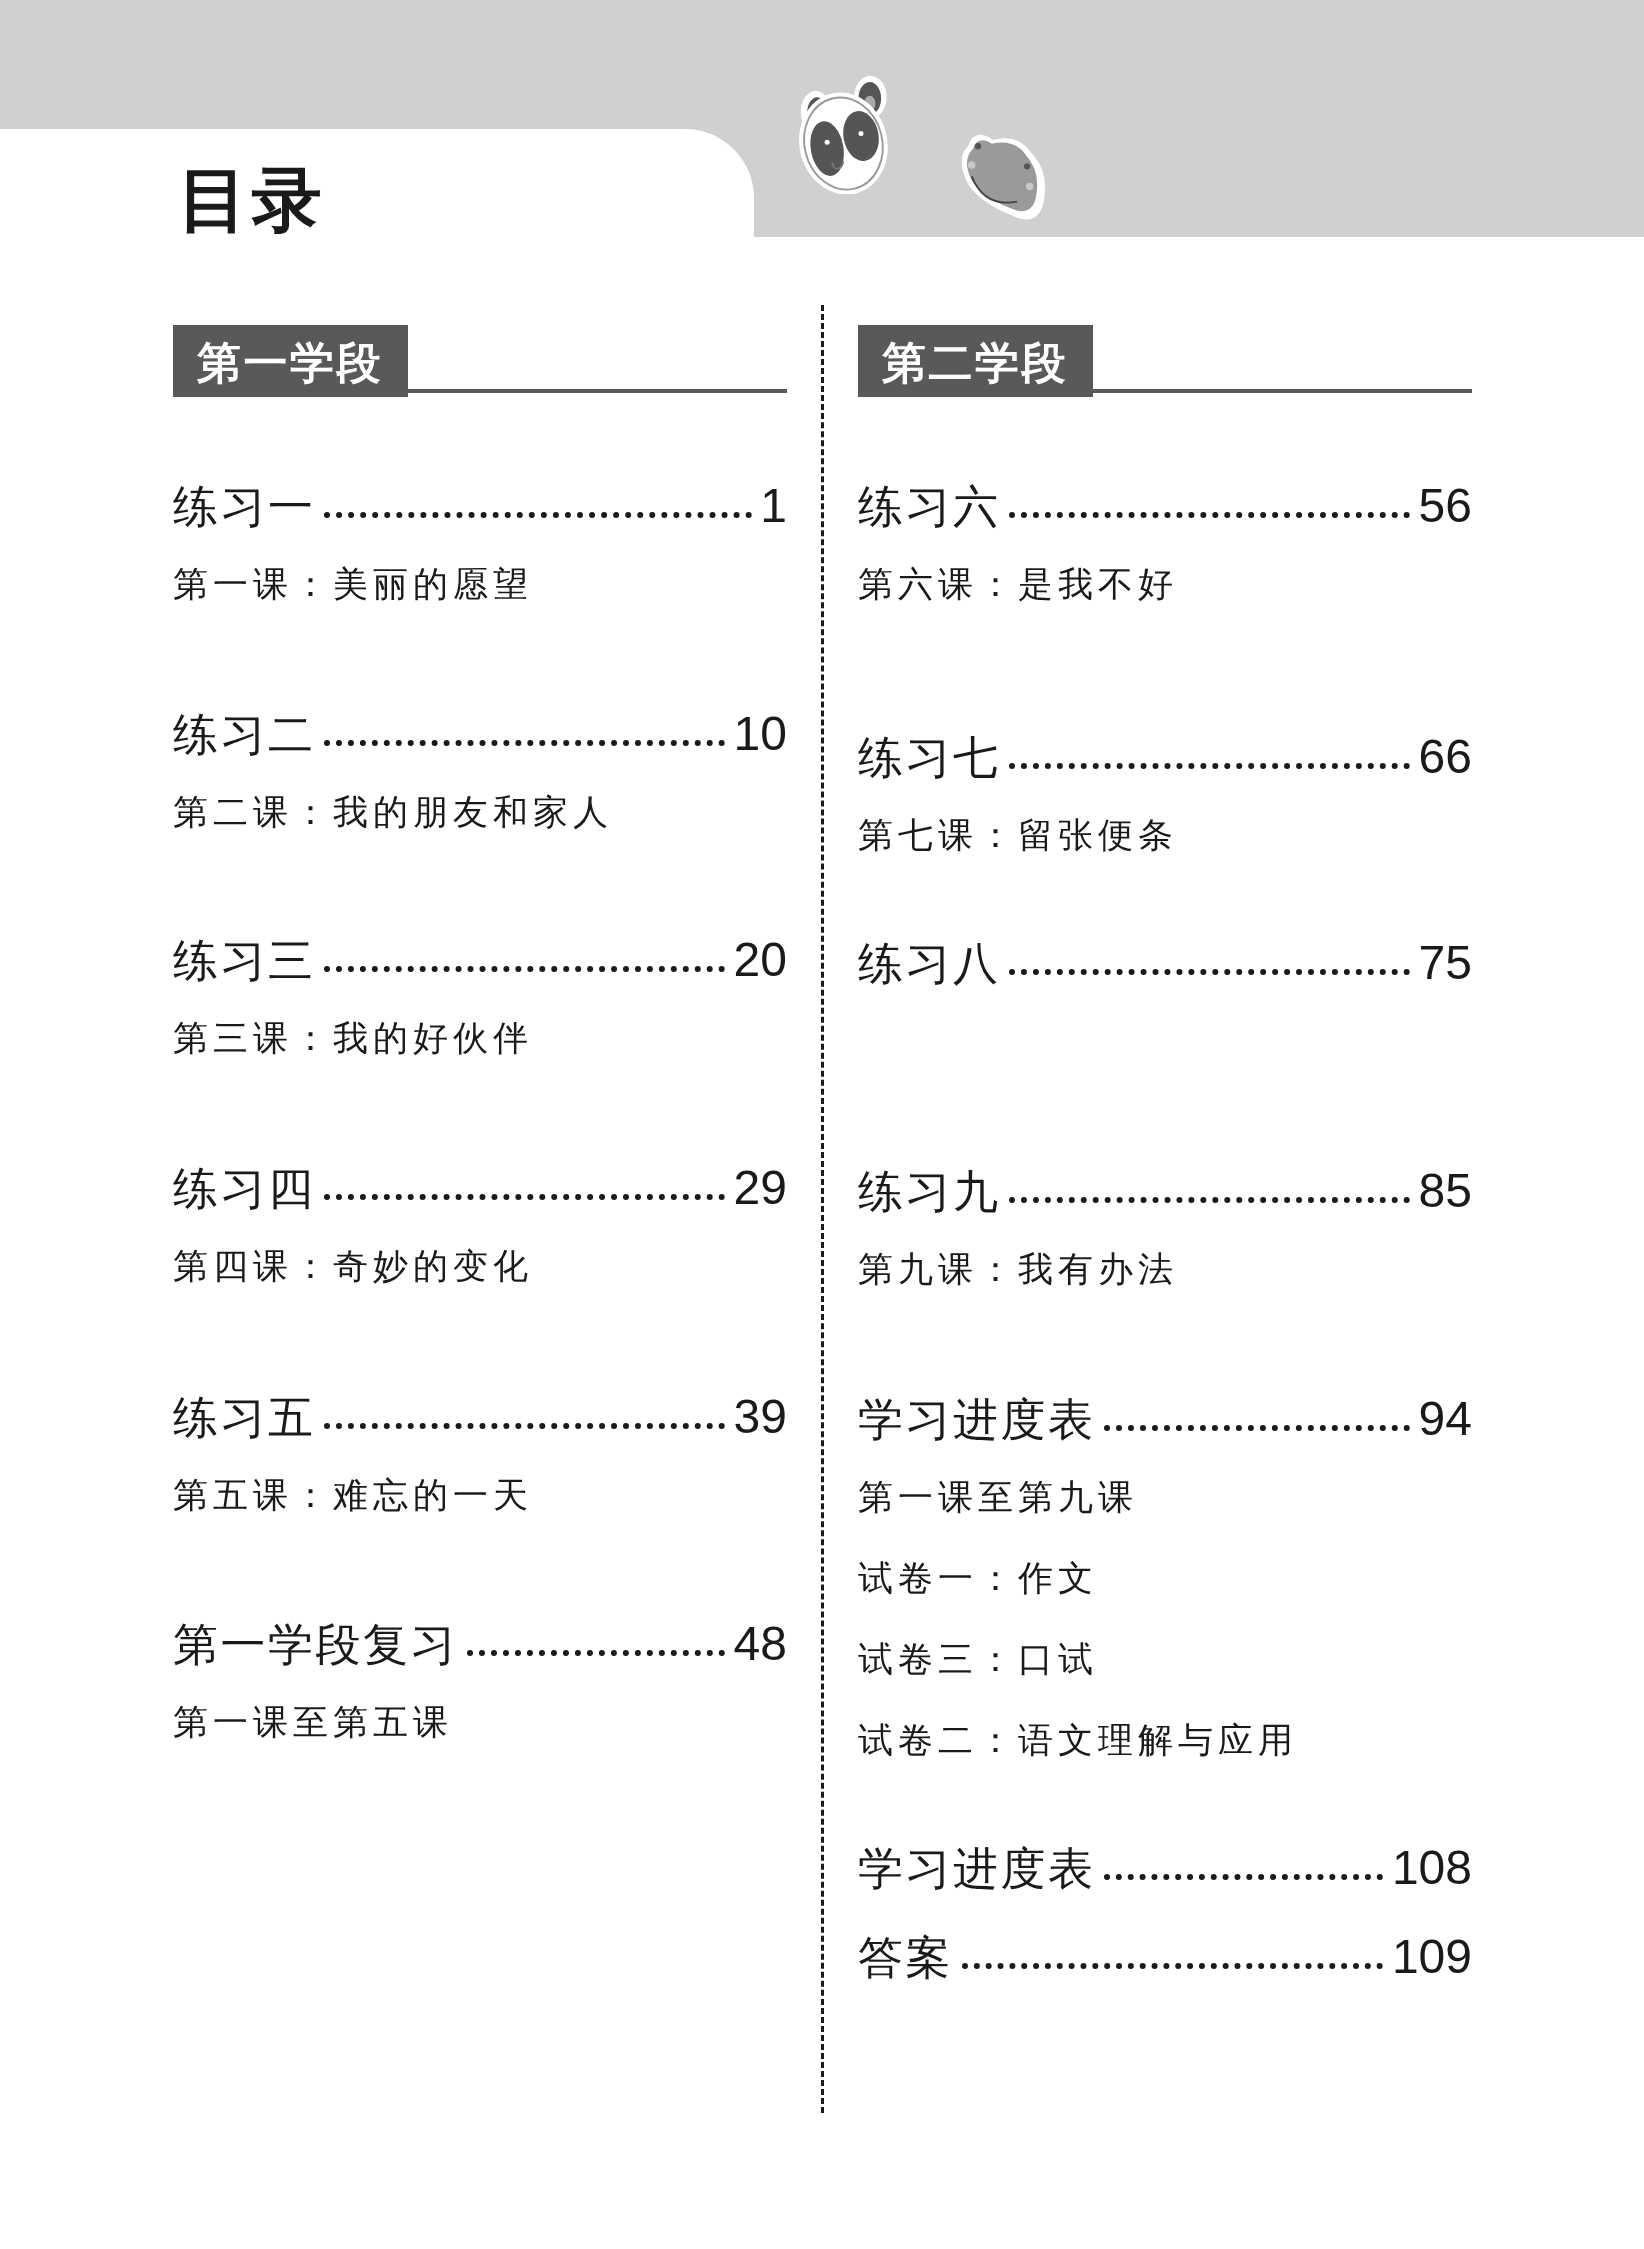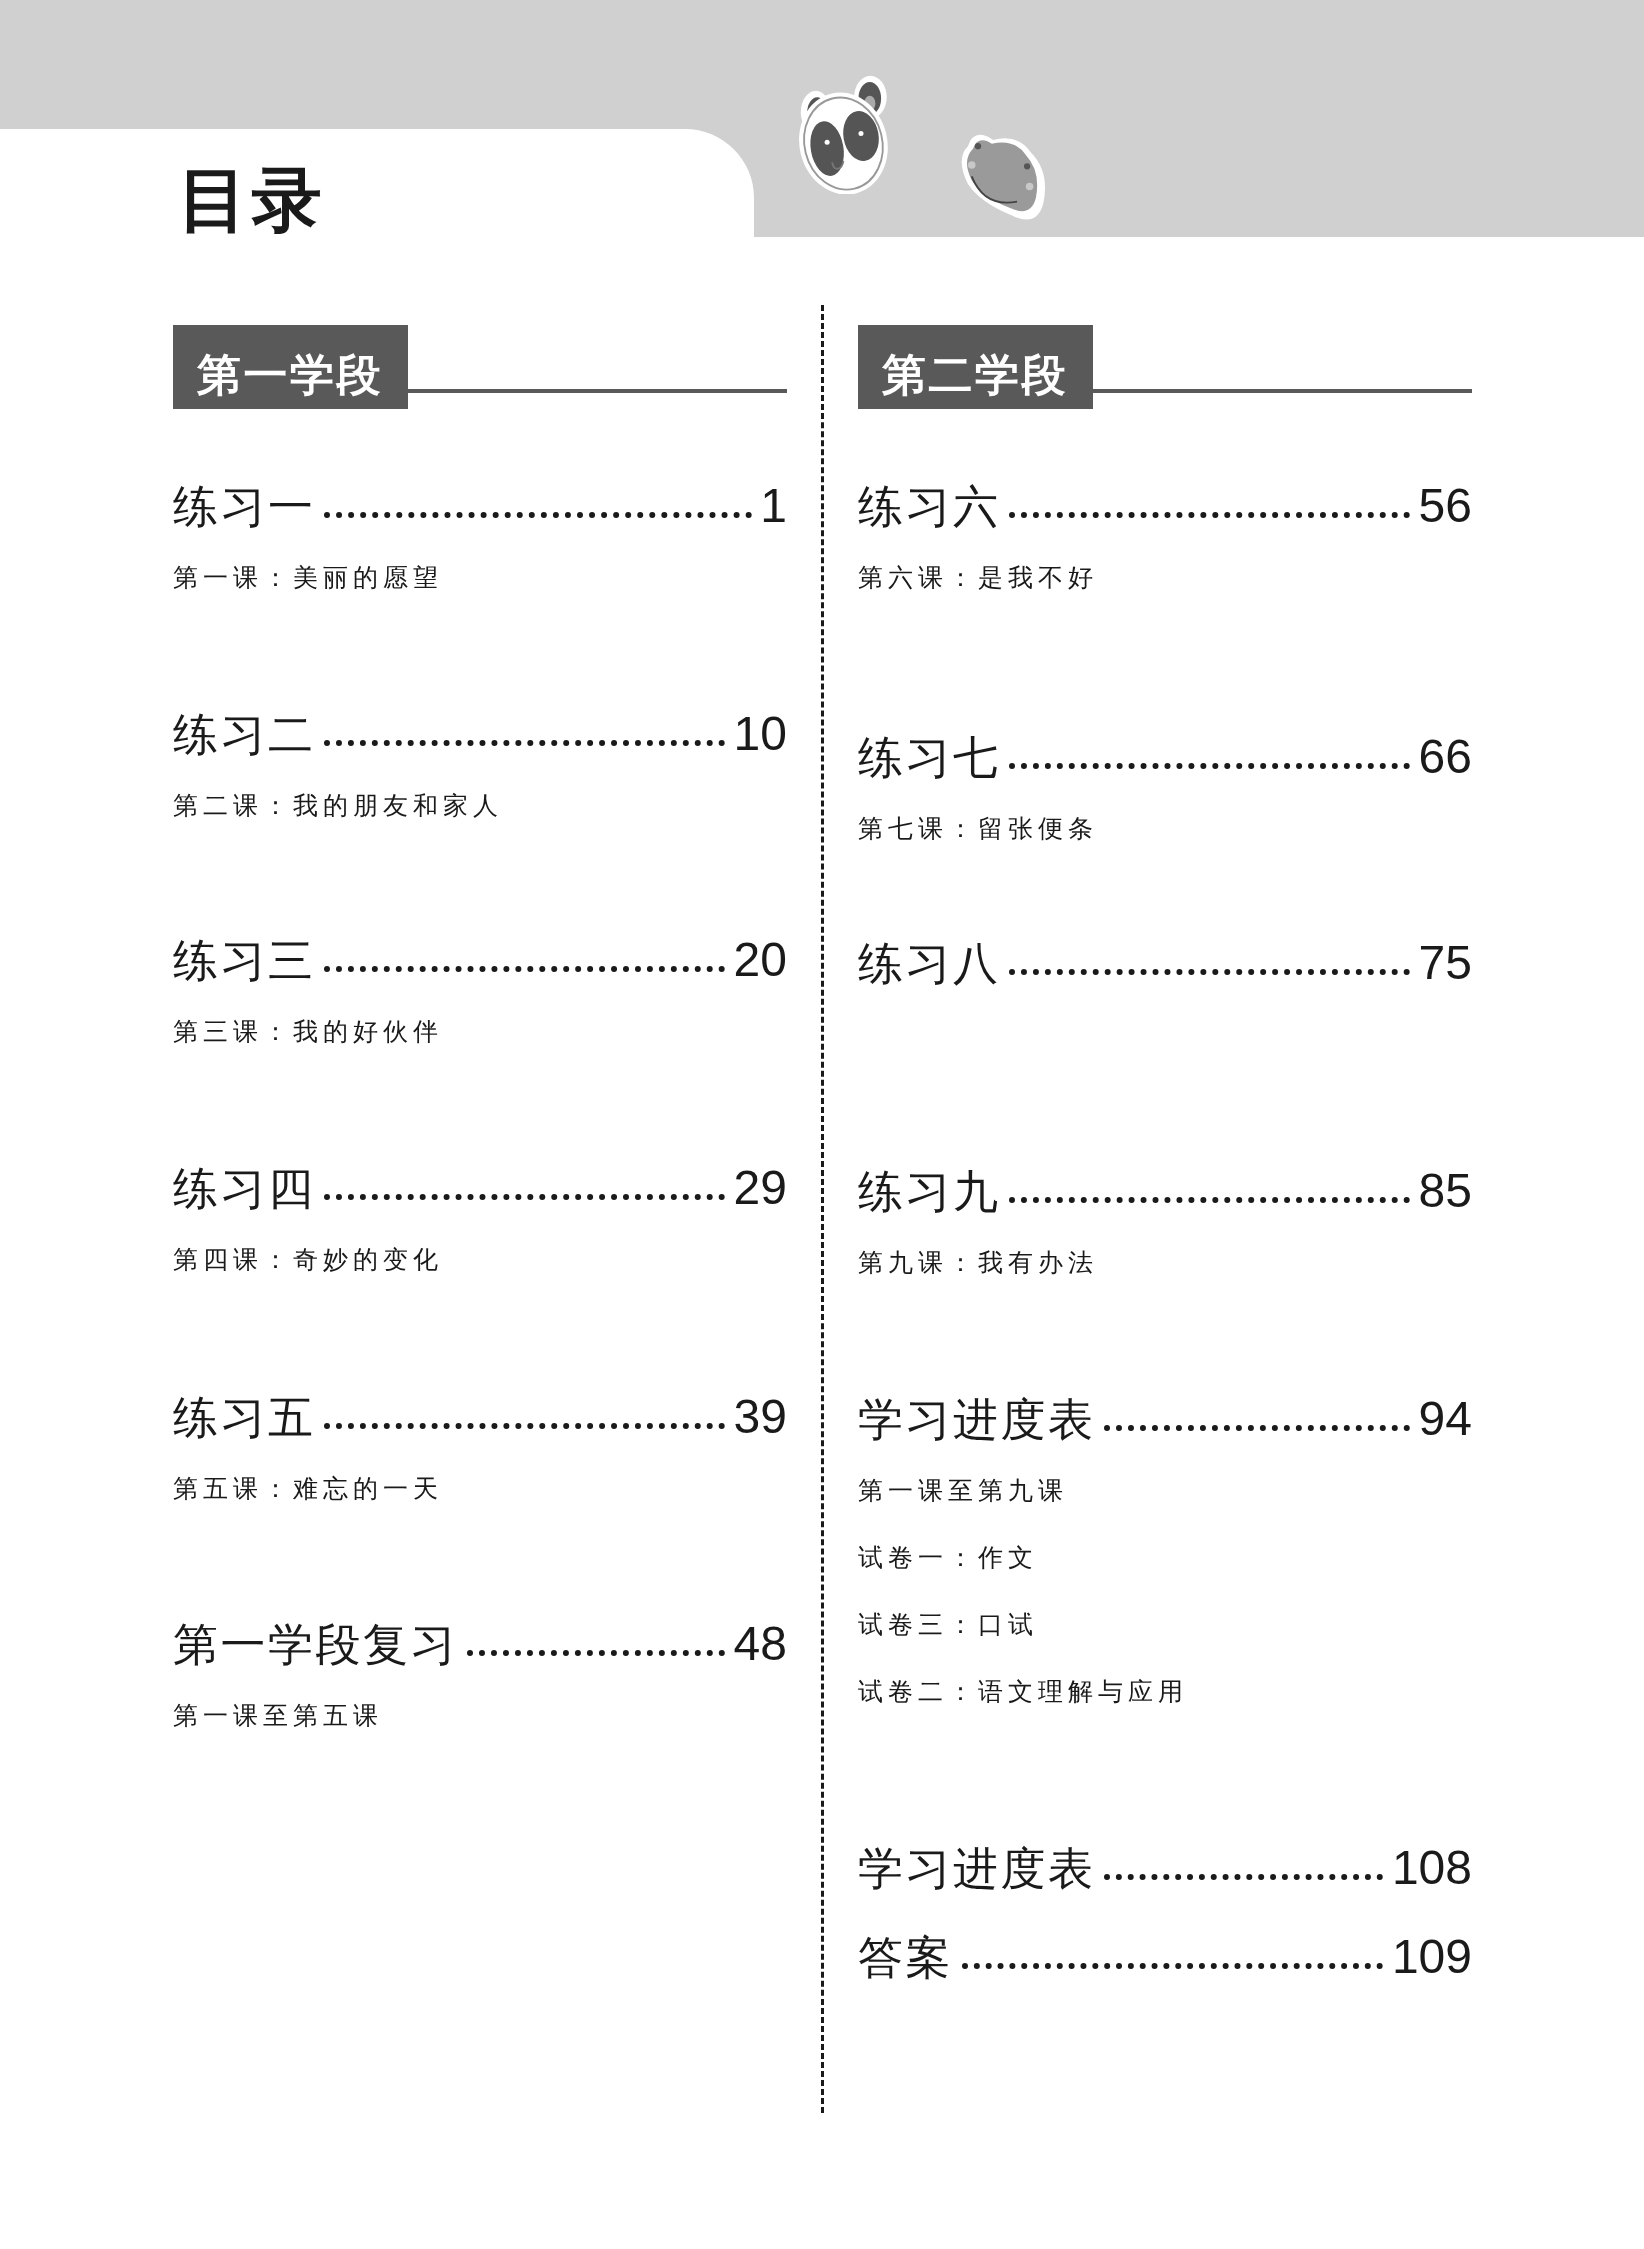--- a/index.html
+++ b/index.html
@@ -11,29 +11,29 @@
   .page-title { position: absolute; left: 178px; top: 165px; font-size: 70px; font-weight: bold;
                 letter-spacing: 3.8px; color: #1a1a1a; line-height: 1; }
   .mascot { position: absolute; }
   .divider { position: absolute; left: 821px; top: 305px; height: 1808px; width: 0;
              border-left: 3.8px dashed #1a1a1a; }
   .column { position: absolute; top: 0; }
   .col-left { left: 173px; width: 614px; }
   .col-right { left: 858px; width: 614px; }
   .section-header { position: absolute; top: 325px; left: 0; width: 100%; height: 68px; }
   .section-header .label-box { position: absolute; left: 0; top: 0; height: 68px; background: #595959;
-        color: #ffffff; font-size: 44px; font-weight: bold; line-height: 68px; padding: 16px 25px 0 24px;
+        color: #ffffff; font-size: 44px; font-weight: bold; line-height: 68px; padding: 4px 25px 0 24px;
         letter-spacing: 2.5px; }
   .section-header .rule { position: absolute; left: 0; right: 0; bottom: 0; height: 3.8px; background: #595959; }
   .entry { position: absolute; left: 0; width: 100%; }
   .entry-row { display: flex; align-items: baseline; width: 100%; }
   .entry-title { font-size: 45px; font-weight: normal; white-space: nowrap; letter-spacing: 2.5px; color: #1a1a1a; }
   .leader { flex: 1; border-bottom: 6.3px dotted #1a1a1a; margin: 0 8.8px; height: 0; position: relative; top: -3.8px; }
   .entry-page { font-size: 48px; font-family: "Liberation Sans", sans-serif; color: #1a1a1a; white-space: nowrap; }
-  .sub { font-family: "DejaVu Serif", "Liberation Serif", serif; font-size: 25px; color: #1a1a1a;
+  .sub { font-family: "DejaVu Serif", "Liberation Serif", serif; font-size: 35px; color: #1a1a1a;
          letter-spacing: 5px; white-space: nowrap; margin-top: 24px; }
   .sub + .sub { margin-top: 34px; }
 </style>
 </head>
 <body>
 
 <div class="top-band"></div>
 <div class="title-tab"></div>
 <div class="page-title">目录</div>
 

